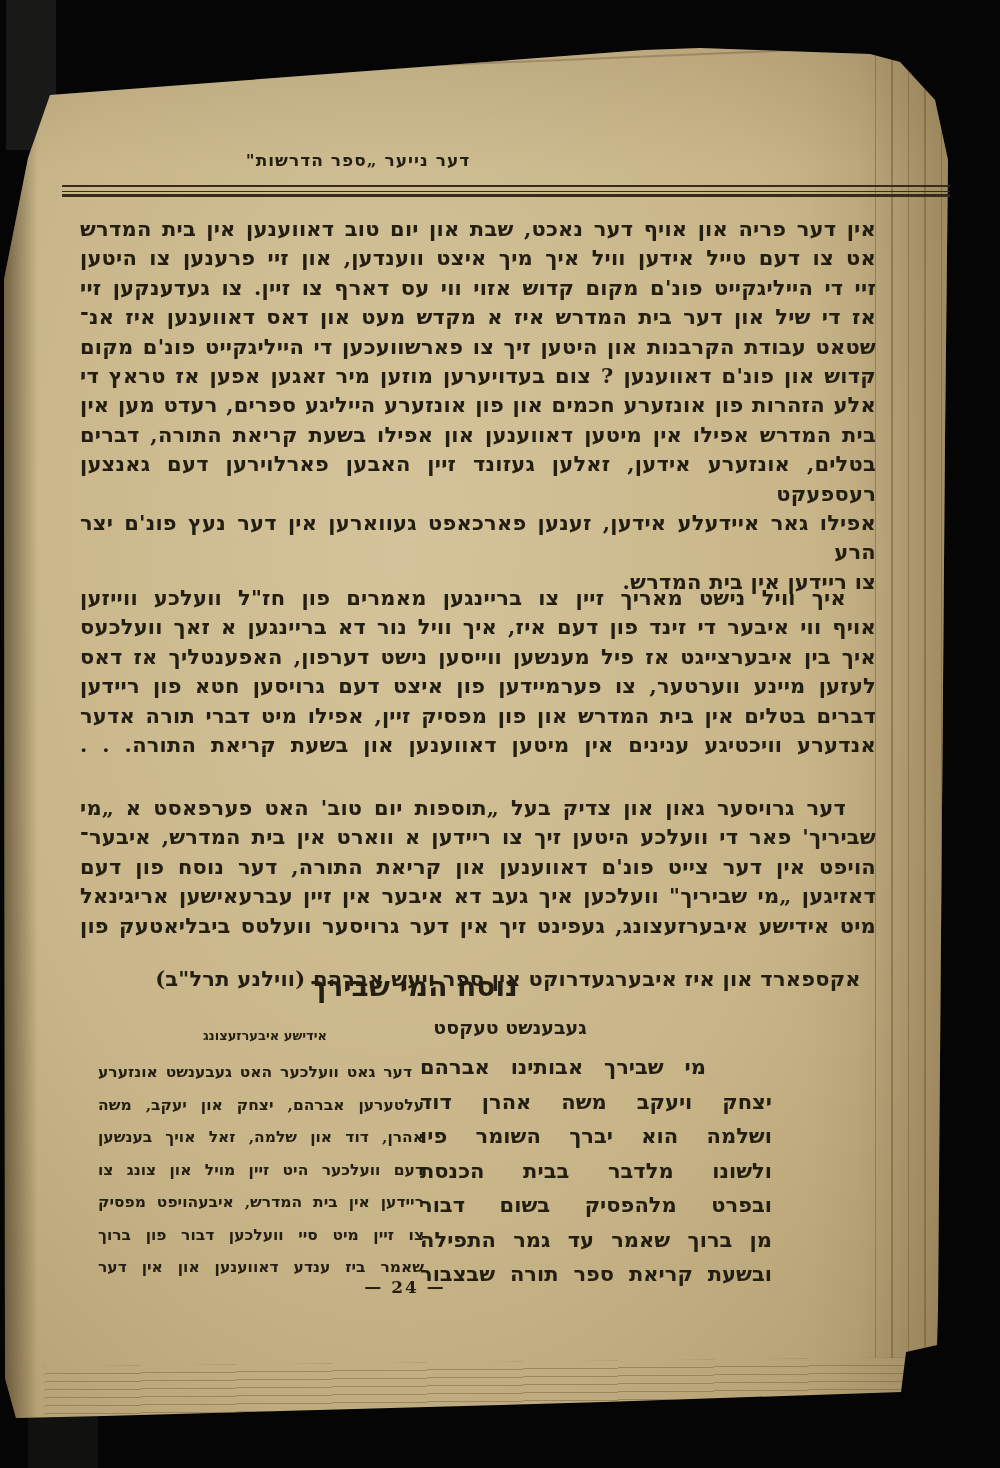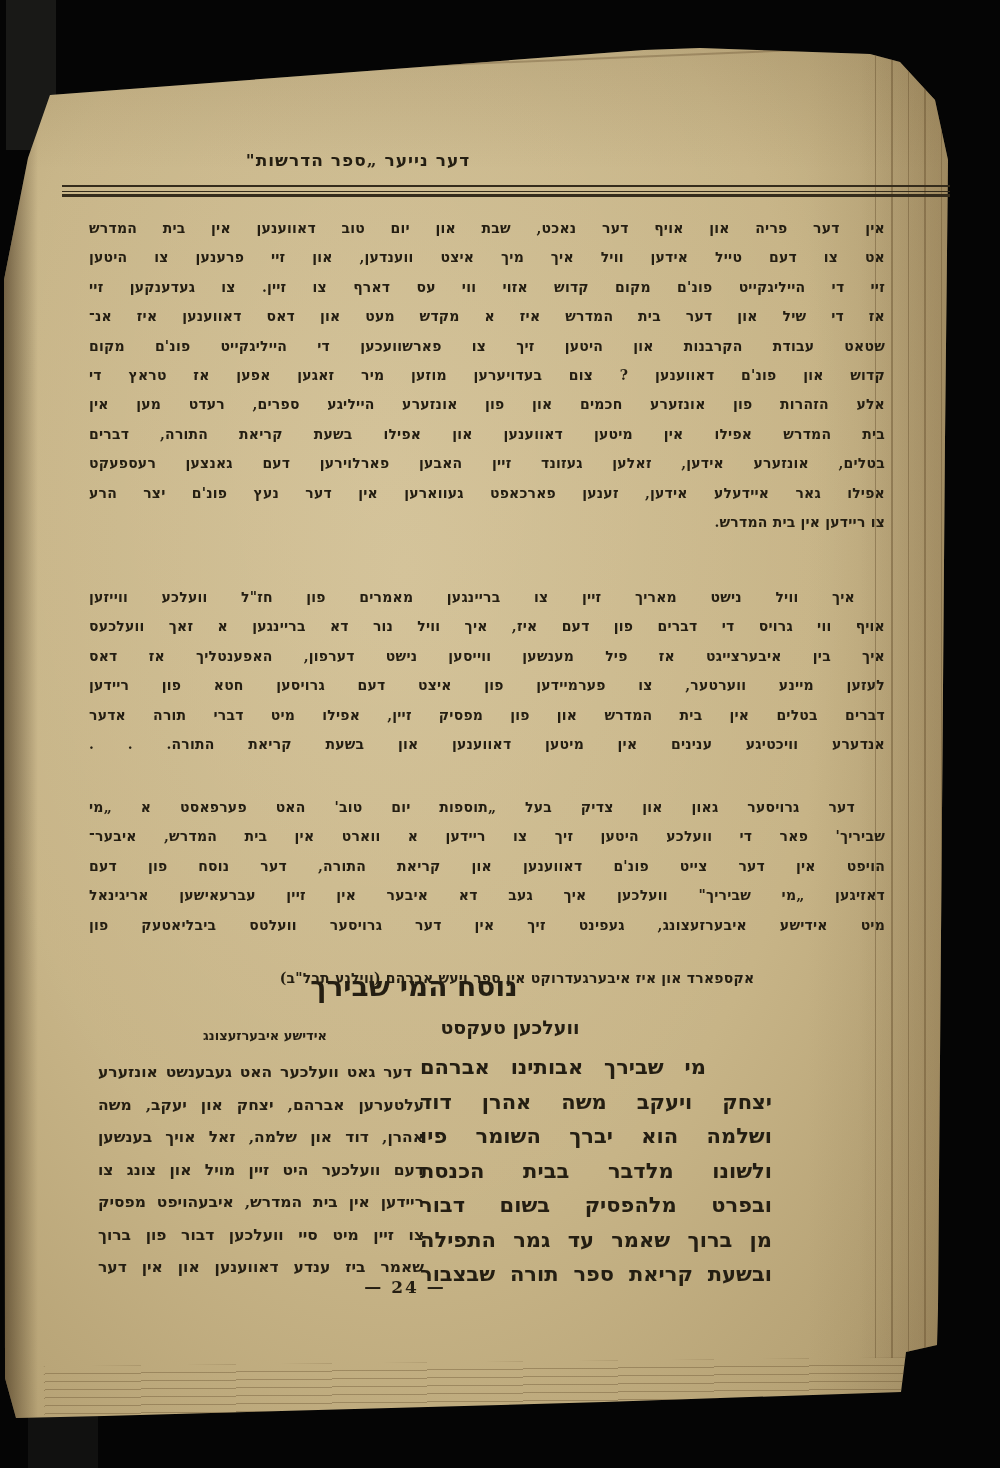--- a/index.html
+++ b/index.html
@@ -34,21 +34,21 @@
 
   
   .content{position:absolute;inset:0;z-index:3;}
   .running-head{position:absolute;top:150px;left:90px;width:800px;text-align:center;
         transform:translateX(-132px);font-size:17px;font-weight:bold;letter-spacing:1px;direction:rtl;}
   .rule{position:absolute;left:62px;width:888px;background:#352c1c;}
   .rule-a{top:185px;height:2px;}
   .rule-b{top:191px;height:1px;}
   .rule-c{top:194px;height:3px;}
 
-  .para{position:absolute;left:89px;width:796px;direction:rtl;font-size:14px;font-weight:bold;
+  .para{position:absolute;left:80px;width:796px;direction:rtl;font-size:21px;font-weight:bold;
         line-height:29.4px;letter-spacing:.2px;}
   .para1{top:214px;}
   .para2{top:583px;}
   .para3{top:793px;}
   .tline{text-align:justify;text-align-last:justify;white-space:normal;}
   .para2 .tline:first-child,.para3 .tline:first-child{padding-right:30px;}
   .para1 .tline:last-child{text-align-last:right;}
   .para3 .tline:last-child{text-align-last:center;padding-left:60px;margin-top:24px;}
 
   .section-heading{position:absolute;top:970px;left:90px;width:798px;text-align:center;
@@ -99,40 +99,40 @@
         <div class="tline">אלע הזהרות פון אונזערע חכמים און פון אונזערע הייליגע ספרים, רעדט מען אין</div>
         <div class="tline">בית המדרש אפילו אין מיטען דאווענען און אפילו בשעת קריאת התורה, דברים</div>
         <div class="tline">בטלים, אונזערע אידען, זאלען געזונד זיין האבען פארלוירען דעם גאנצען רעספעקט</div>
         <div class="tline">אפילו גאר איידעלע אידען, זענען פארכאפט געווארען אין דער נעץ פונ'ם יצר הרע</div>
         <div class="tline">צו ריידען אין בית המדרש.</div>
       </div>
 
     <div class="para para2">
 
     <div class="tline">איך וויל נישט מאריך זיין צו בריינגען מאמרים פון חז"ל וועלכע ווייזען</div>
-        <div class="tline">אויף ווי גרויס די דברים פון דעם איז, איך וויל נור דא בריינגען א זאך וועלכעס</div>
+        <div class="tline">אויף ווי איבער די זינד פון דעם איז, איך וויל נור דא בריינגען א זאך וועלכעס</div>
         <div class="tline">איך בין איבערצייגט אז פיל מענשען ווייסען נישט דערפון, האפענטליך אז דאס</div>
         <div class="tline">לעזען מיינע ווערטער, צו פערמיידען פון איצט דעם גרויסען חטא פון ריידען</div>
         <div class="tline">דברים בטלים אין בית המדרש און פון מפסיק זיין, אפילו מיט דברי תורה אדער</div>
         <div class="tline">אנדערע וויכטיגע ענינים אין מיטען דאווענען און בשעת קריאת התורה. . .</div>
       </div>
 
     <div class="para para3">
 
     <div class="tline">דער גרויסער גאון און צדיק בעל „תוספות יום טוב' האט פערפאסט א „מי</div>
         <div class="tline">שביריך' פאר די וועלכע היטען זיך צו ריידען א ווארט אין בית המדרש, איבער־</div>
         <div class="tline">הויפט אין דער צייט פונ'ם דאווענען און קריאת התורה, דער נוסח פון דעם</div>
         <div class="tline">דאזיגען „מי שביריך" וועלכען איך געב דא איבער אין זיין עברעאישען אריגינאל</div>
         <div class="tline">מיט אידישע איבערזעצונג, געפינט זיך אין דער גרויסער וועלטס ביבליאטעק פון</div>
         <div class="tline">אקספארד און איז איבערגעדרוקט אין ספר ויעש אברהם (ווילנע תרל"ב)</div>
       </div>
 
     <div class="section-heading">נוסח המי שבירך</div>
 
-    <div class="col-header col-header-heb">וועלכען טעקסט</div>
+    <div class="col-header col-header-heb">געבענשט טעקסט</div>
     <div class="col-header col-header-yid">אידישע איבערזעצונג</div>
 
     <div class="col col-hebrew">
 
     <div class="tline">מי שבירך אבותינו אברהם</div>
         <div class="tline">יצחק ויעקב משה אהרן דוד</div>
         <div class="tline">ושלמה הוא יברך השומר פיו</div>
         <div class="tline">ולשונו מלדבר בבית הכנסת</div>
         <div class="tline">ובפרט מלהפסיק בשום דבור</div>
         <div class="tline">מן ברוך שאמר עד גמר התפילה</div>

